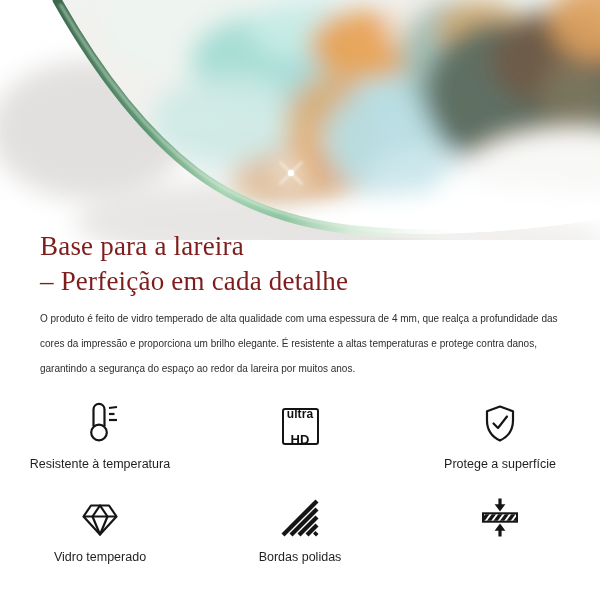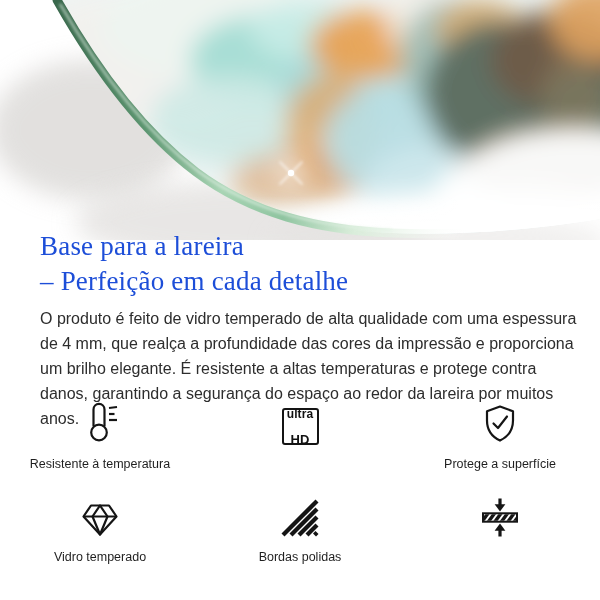--- a/index.html
+++ b/index.html
@@ -5,25 +5,25 @@
   html,body{margin:0;padding:0;background:#ffffff;}
   .page{
     position:relative;width:600px;height:600px;background:#ffffff;overflow:hidden;
     font-family:"Liberation Sans",sans-serif;color:#1a1a1a;
   }
   
   .hero{position:absolute;top:0;left:0;width:600px;height:240px;}
   
   .heading{position:absolute;top:229px;left:40px;margin:0;
     font-family:"Liberation Serif","DejaVu Serif",serif;font-weight:400;
-    font-size:27px;line-height:35px;color:#1d4ed8;letter-spacing:.2px;}
+    font-size:27px;line-height:35px;color:#7f1d1d;letter-spacing:.2px;}
   .heading span{display:block;}
   
   .desc{position:absolute;top:306px;left:40px;width:540px;margin:0;
-    font-size:16px;line-height:25px;color:#2d2d2d;}
+    font-size:10px;line-height:25px;color:#2d2d2d;}
   
   .features{position:absolute;top:399px;left:0;width:600px;
     display:grid;grid-template-columns:repeat(3,200px);row-gap:20px;}
   .cell{display:flex;flex-direction:column;align-items:center;}
   .icon-box{height:46px;display:flex;align-items:flex-end;justify-content:center;}
   .feat-label{margin-top:12px;font-size:12.5px;line-height:15px;color:#1f1f1f;text-align:center;}
   .ico{stroke:#151515;fill:none;stroke-width:2.2;}
   
   .uhd-box{width:33px;height:33px;border:2.6px solid #141414;border-radius:3px;
     display:flex;flex-direction:column;align-items:center;justify-content:center;line-height:1;color:#111;}

